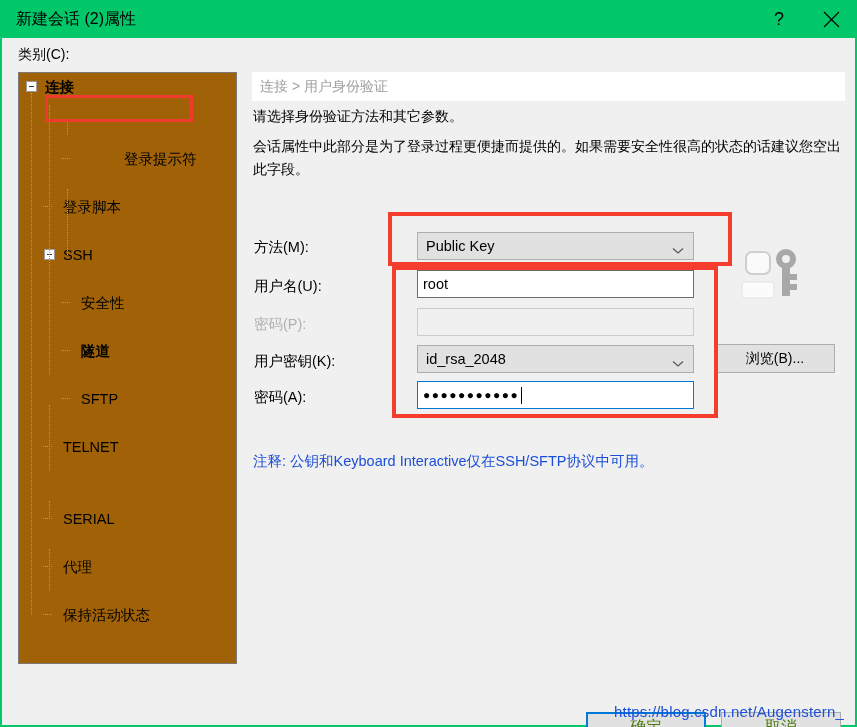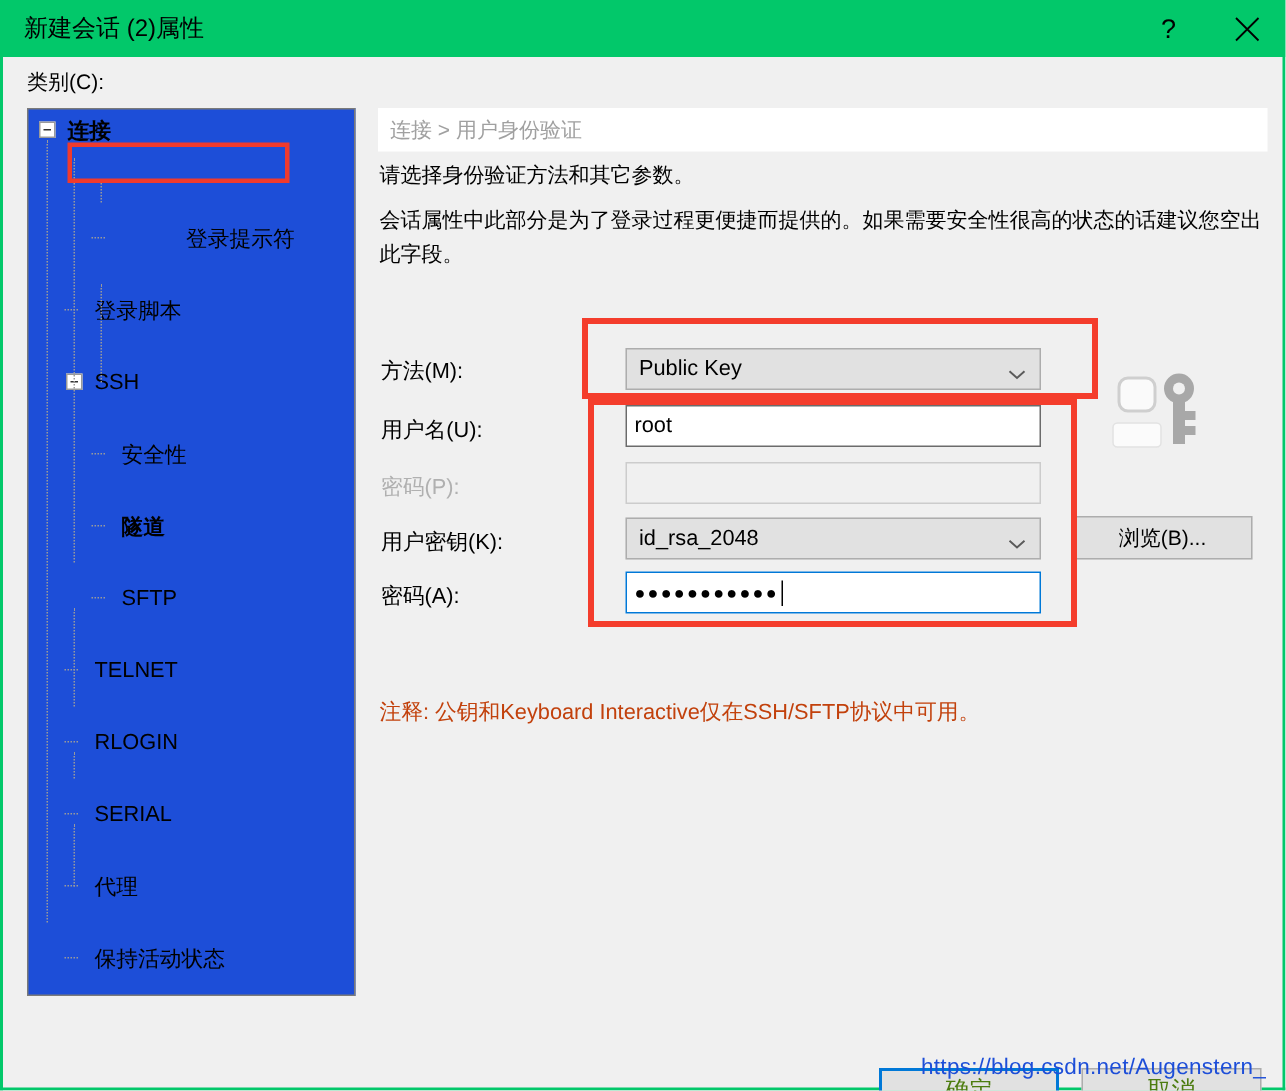--- a/index.html
+++ b/index.html
@@ -45,21 +45,21 @@
   
   #cat-label {
     position: absolute; left: 16px; top: 46px;
     font-size: 14px; color: #000;
   }
 
   
   #tree-panel {
     position: absolute; left: 16px; top: 72px;
     width: 219px; height: 592px;
-    background: #1d4ed8;
+    background: #a16207;
     border: 1px solid #7a7a7a;
     overflow: hidden;
   }
   .tree-row {
     position: relative;
     height: 24px;
     display: flex; align-items: center;
     white-space: nowrap;
     font-size: 14.5px;
     color: #000;
@@ -171,22 +171,22 @@
     pointer-events: none;
   }
   #red-box-2 {
     position: absolute; left: 390px; top: 266px;
     width: 326px; height: 152px;
     border: 4px solid #f43d2c;
     pointer-events: none;
   }
 
   #note {
-    position: absolute; left: 251px; top: 465px;
-    font-size: 14.5px; color: #c2410c;
+    position: absolute; left: 251px; top: 452px;
+    font-size: 14.5px; color: #1d4ed8;
   }
 
   
   .footer-btn {
     position: absolute; top: 676px;
     width: 120px; height: 31px;
     background: #e1e1e1;
     border: 1px solid #adadad;
     display: flex; align-items: center; justify-content: center;
     font-size: 16px; color: #4d7c0f; margin-top: 36px;
@@ -248,24 +248,20 @@
           <span class="lbl bold" style="left: 62px;">隧道</span>
         </div>
         <div class="tree-row" style="top: 170px;">
           <span class="hline" style="left: 42px; top: 11px; width: 9px;"></span>
           <span class="lbl" style="left: 62px;">SFTP</span>
         </div>
         <div class="tree-row" style="top: 194px; text-align: right;">
           <span class="hline" style="left: 24px; top: 11px; width: 9px;"></span>
           <span class="lbl" style="left: 44px;">TELNET</span>
         </div>
-        <div class="tree-row" style="top: 218px;">
-          <span class="hline" style="left: 24px; top: 11px; width: 9px;"></span>
-          <span class="lbl" style="left: 44px;">RLOGIN</span>
-        </div>
         <div class="tree-row" style="top: 242px;">
           <span class="hline" style="left: 24px; top: 11px; width: 9px;"></span>
           <span class="lbl" style="left: 44px;">SERIAL</span>
         </div>
         <div class="tree-row" style="top: 266px;">
           <span class="hline" style="left: 24px; top: 11px; width: 9px;"></span>
           <span class="lbl" style="left: 44px;">代理</span>
         </div>
         <div class="tree-row" style="top: 290px;">
           <span class="hline" style="left: 24px; top: 11px; width: 9px;"></span>

